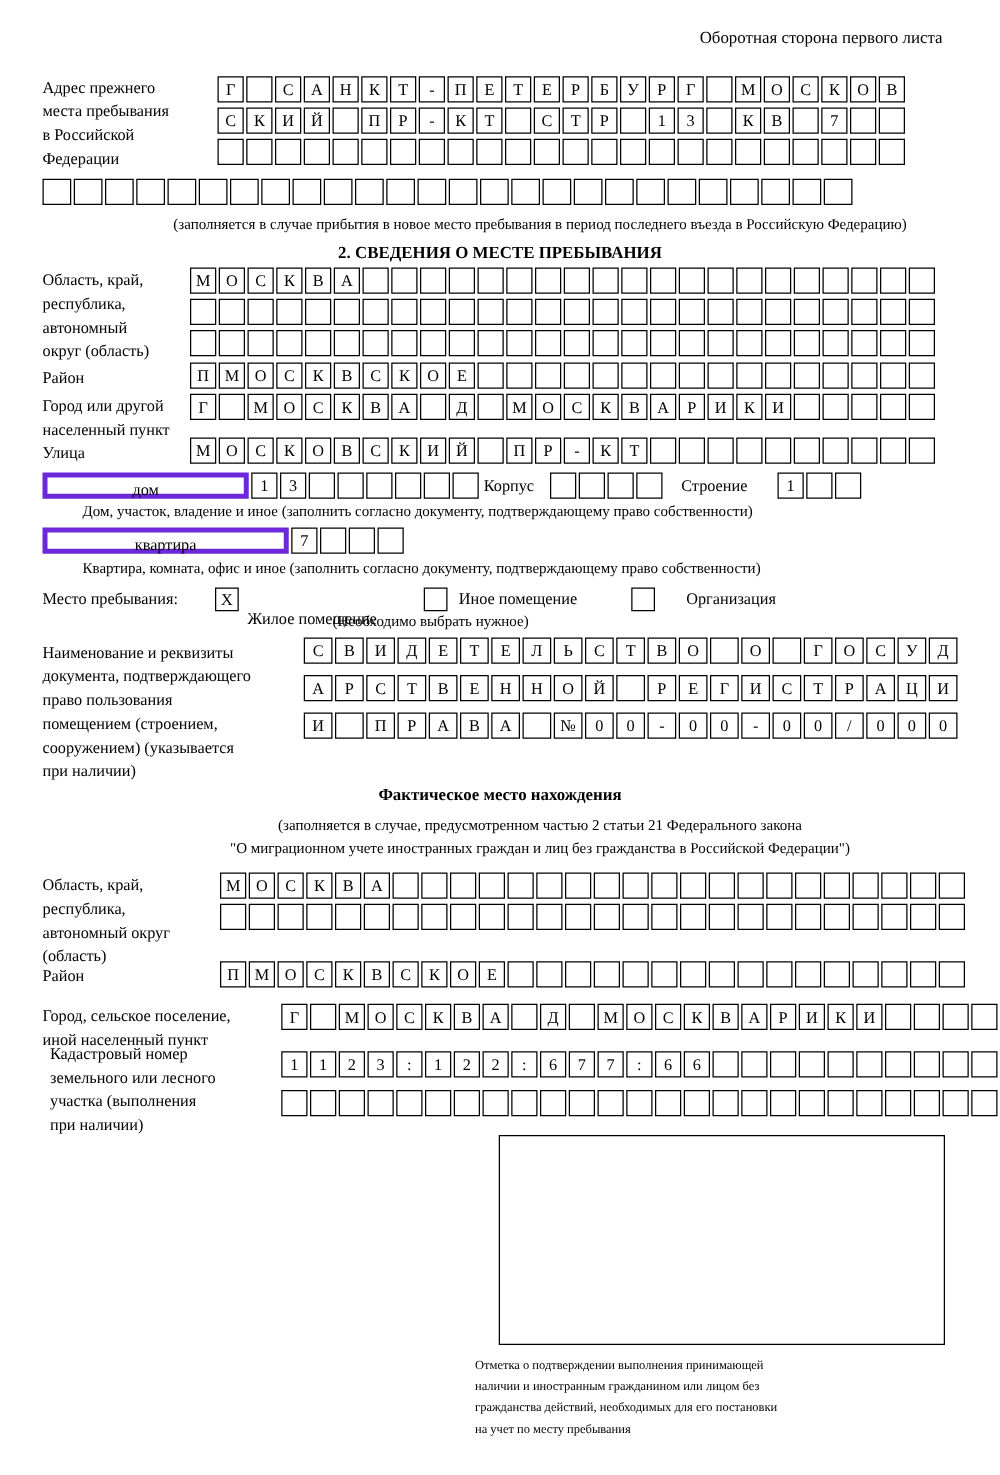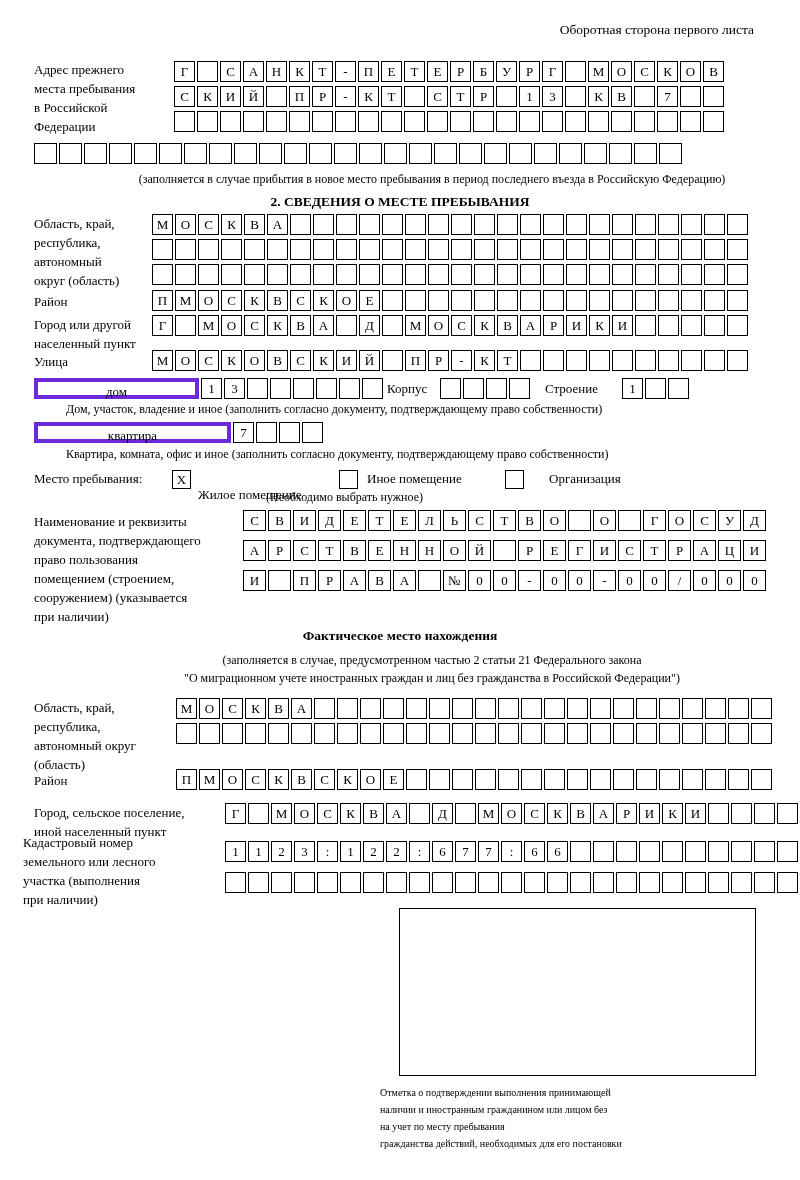--- a/index.html
+++ b/index.html
@@ -654,21 +654,21 @@
       <div class="cell">Р</div>
       <div class="cell">И</div>
       <div class="cell">К</div>
       <div class="cell">И</div>
       <div class="cell"></div>
       <div class="cell"></div>
       <div class="cell"></div>
       <div class="cell"></div>
     </div>
 
-  <div class="abs lbl" style="left:23px; top:833px; width:190px;">
+  <div class="abs lbl" style="left:40px; top:833px; width:190px;">
     <div>Кадастровый номер</div>
     <div>земельного или лесного</div>
     <div>участка (выполнения</div>
     <div>при наличии)</div>
   </div>
   <div class="abs cells" id="al-cad-1" style="left:225px; top:841px;">
       <div class="cell">1</div>
       <div class="cell">1</div>
       <div class="cell">2</div>
       <div class="cell">3</div>
@@ -719,17 +719,17 @@
       <div class="cell"></div>
       <div class="cell"></div>
       <div class="cell"></div>
       <div class="cell"></div>
     </div>
 
   <div class="abs bigbox" style="left:399px; top:908px; width:357px; height:168px;"></div>
   <div class="abs cap" style="left:380px; top:1084px; width:395px;">
     <div>Отметка о подтверждении выполнения принимающей</div>
     <div>наличии и иностранным гражданином или лицом без</div>
+    <div>гражданства действий, необходимых для его постановки</div>
     <div>на учет по месту пребывания</div>
-    <div>гражданства действий, необходимых для его постановки</div>
   </div>
 
 </div>
 
 </body></html>

